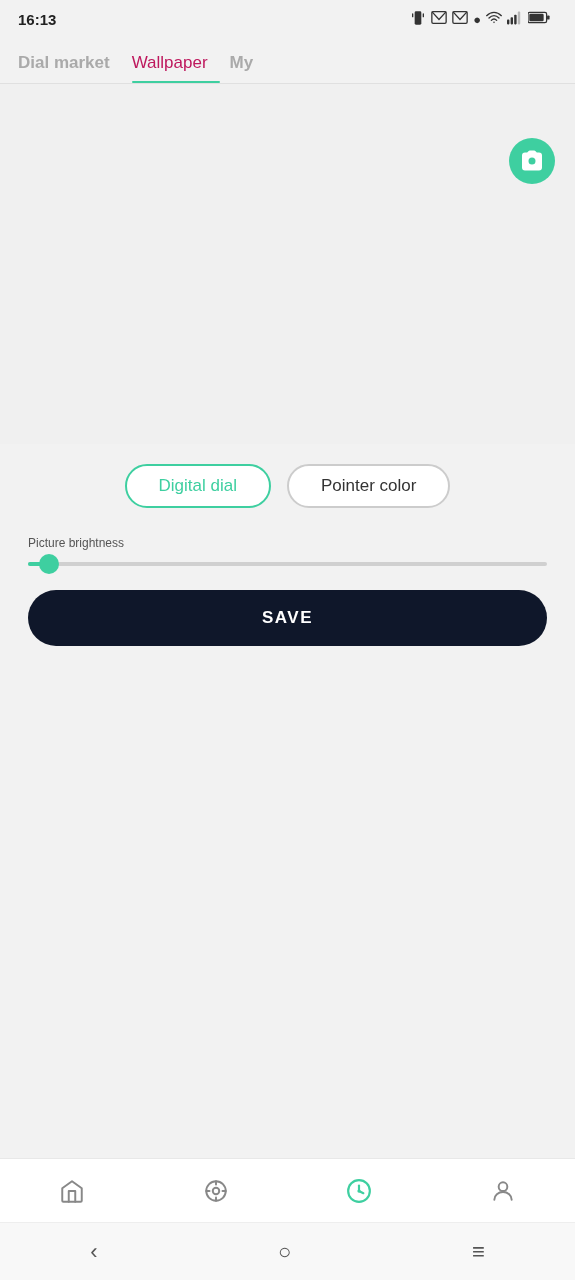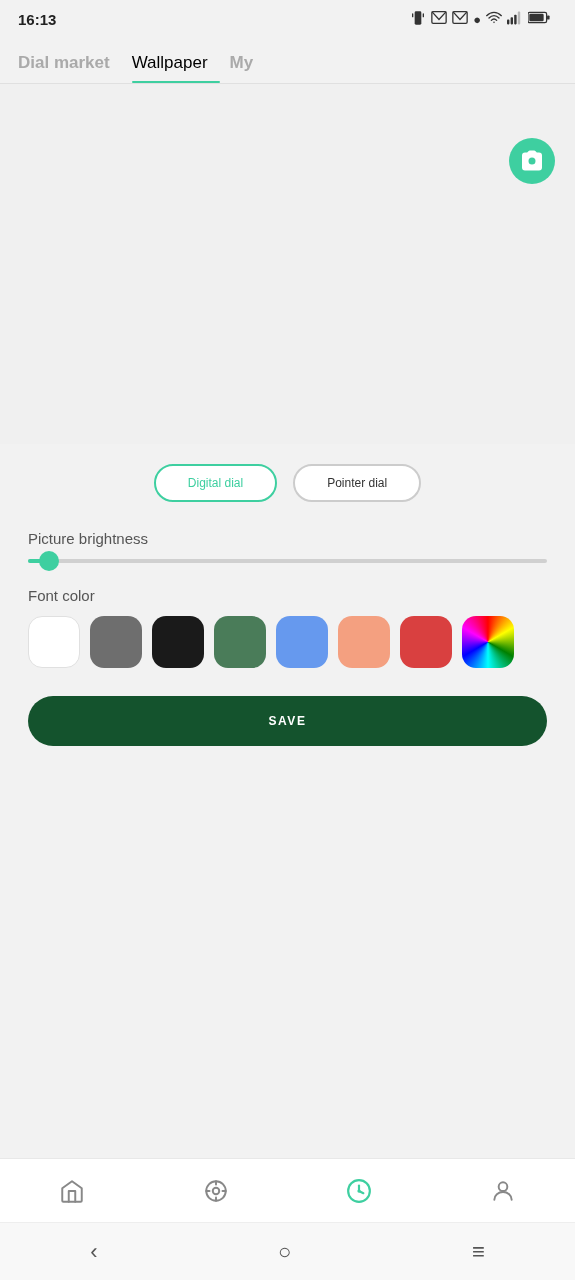--- a/index.html
+++ b/index.html
@@ -49,21 +49,21 @@
     .tab-item {
       font-size: 17px;
       color: #aaa;
       padding: 0 12px 10px 0;
       cursor: pointer;
       position: relative;
       margin-right: 10px;
       font-weight: bold;
     }
     .tab-item.active {
-      color: #000000;
+      color: #be185d;
       font-weight: 500;
     }
     .tab-item.active::after {
       content: '';
       position: absolute;
       bottom: 0;
       left: 0;
       right: 0;
       height: 2.5px;
       background: #3ecfa0;
@@ -110,36 +110,36 @@
     
     .dial-type-row {
       display: flex;
       justify-content: center;
       gap: 16px;
       margin-bottom: 28px;
     }
     .dial-btn {
       padding: 10px 32px;
       border-radius: 28px;
-      font-size: 12px;
+      font-size: 17px;
       cursor: pointer;
       border: 2px solid #ccc;
       background: white;
       color: #333;
       font-weight: 400;
     }
     .dial-btn.active {
       border-color: #3ecfa0;
       color: #3ecfa0;
       background: white;
     }
 
     
     .section-label {
-      font-size: 15px;
+      font-size: 12px;
       color: #555;
       margin-bottom: 12px;
     }
     .slider-row {
       display: flex;
       align-items: center;
       margin-bottom: 24px;
     }
     .slider-track {
       flex: 1;
@@ -207,23 +207,23 @@
       background: #d94040;
     }
     .color-swatch.rainbow {
       background: conic-gradient(red, yellow, green, cyan, blue, magenta, red);
     }
 
     
     .save-btn {
       width: 100%;
       padding: 18px;
-      background: #14532d;
+      background: #0f172a;
       color: white;
-      font-size: 12px;
+      font-size: 17px;
       font-weight: 600;
       letter-spacing: 1.5px;
       border: none;
       border-radius: 36px;
       cursor: pointer;
       margin-bottom: 8px;
     }
 
     
     .bottom-nav {
@@ -351,48 +351,35 @@
 </div>
 
 <div class="preview-area">
 </div>
 
 <div class="controls-area">
 
   
   <div class="dial-type-row">
     <button class="dial-btn active">Digital dial</button>
-    <button class="dial-btn">Pointer dial</button>
+    <button class="dial-btn">Pointer color</button>
   </div>
 
   
   <div>
     <div class="section-label">Picture brightness</div>
     <div class="slider-row">
       <div class="slider-track">
         <div class="slider-fill"></div>
         <div class="slider-thumb"></div>
       </div>
     </div>
   </div>
 
   
-  <div>
-    <div class="section-label">Font color</div>
-    <div class="color-row">
-      <div class="color-swatch white"></div>
-      <div class="color-swatch gray"></div>
-      <div class="color-swatch black"></div>
-      <div class="color-swatch dark-green"></div>
-      <div class="color-swatch blue"></div>
-      <div class="color-swatch salmon"></div>
-      <div class="color-swatch red"></div>
-      <div class="color-swatch rainbow"></div>
-    </div>
-  </div>
 
   
   <button class="save-btn">SAVE</button>
 
 </div>
 
 <div class="bottom-nav">
 
   <div class="nav-item">
     <div class="nav-icon">

